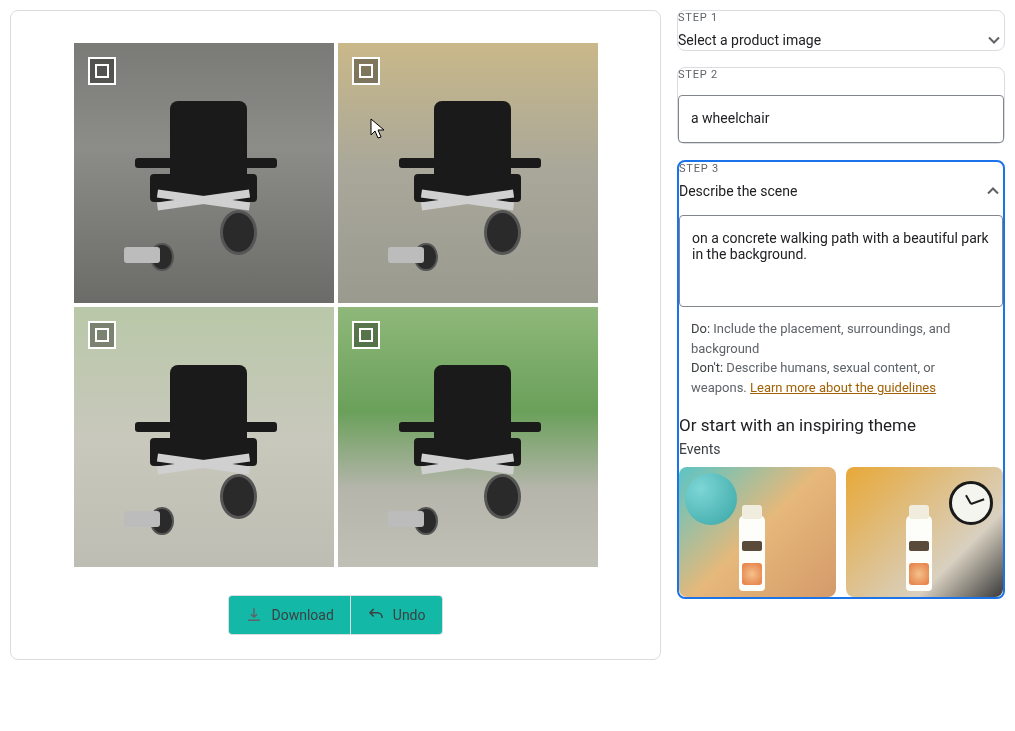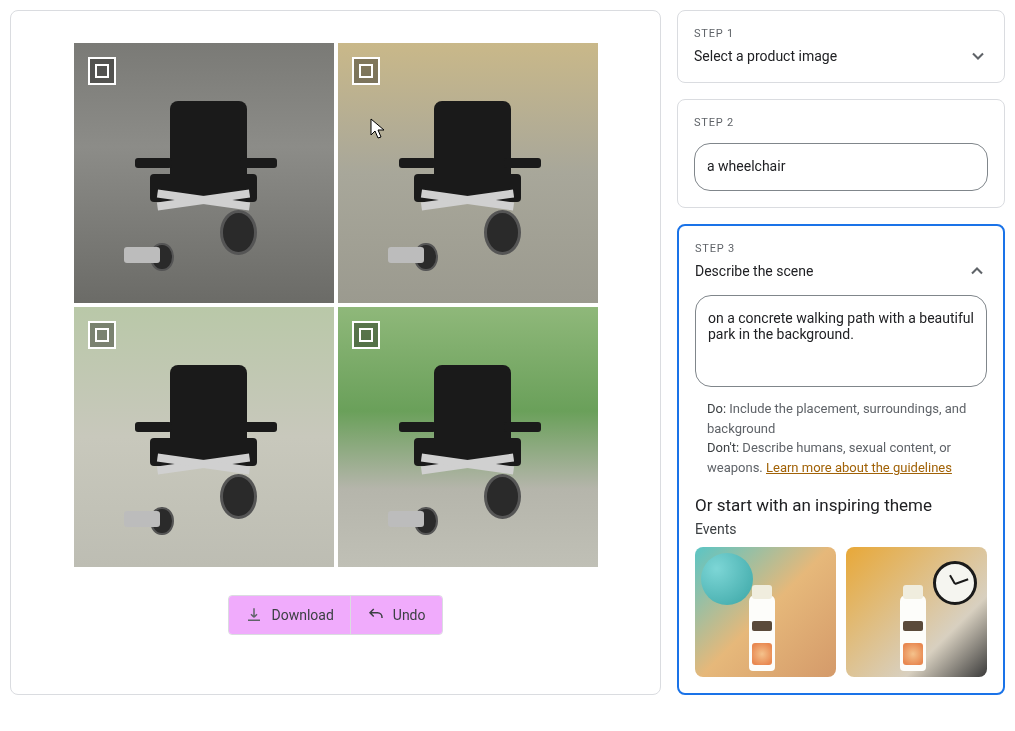--- a/index.html
+++ b/index.html
@@ -154,41 +154,40 @@
     display: flex;
     border: 1px solid #dadce0;
     border-radius: 4px;
     overflow: hidden;
   }
   .action-btn {
     display: flex;
     align-items: center;
     gap: 8px;
     padding: 10px 16px;
-    background: #f0abfc;
+    background: #14b8a6;
     border: none;
     font-size: 14px;
     color: #3c4043;
     cursor: pointer;
     font-family: inherit;
   }
   .action-btn + .action-btn {
     border-left: 1px solid #dadce0;
   }
   .action-btn svg { width: 18px; height: 18px; }
   .right-panel {
     width: 328px;
     display: flex;
     flex-direction: column;
     gap: 16px;
   }
   .step-card {
     border: 1px solid #dadce0;
     border-radius: 8px;
-    padding: 16px;
   }
   .step-card.active {
     border: 2px solid #1a73e8;
   }
   .step-label {
     font-size: 11px;
     letter-spacing: 0.8px;
     color: #5f6368;
     margin-bottom: 6px;
   }
@@ -203,21 +202,21 @@
     font-weight: 400;
   }
   .chevron {
     width: 20px;
     height: 20px;
     color: #5f6368;
   }
   .input-box {
     margin-top: 14px;
     border: 1px solid #80868b;
-    border-radius: 16px;
+    border-radius: 4px;
     padding: 14px 12px;
     font-size: 14px;
     color: #202124;
     width: 100%;
     font-family: inherit;
     min-height: 48px;
   }
   .input-box.tall {
     min-height: 92px;
   }

